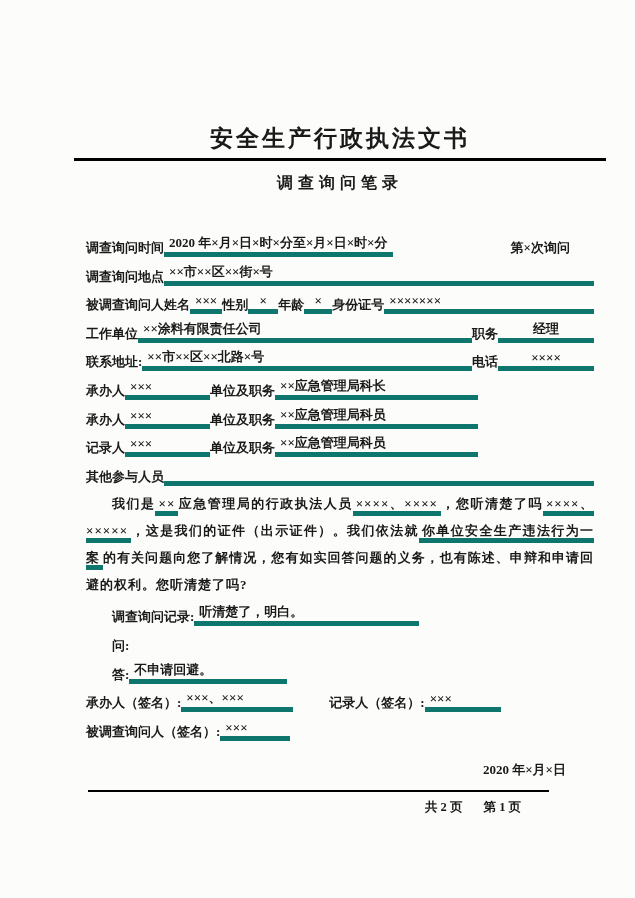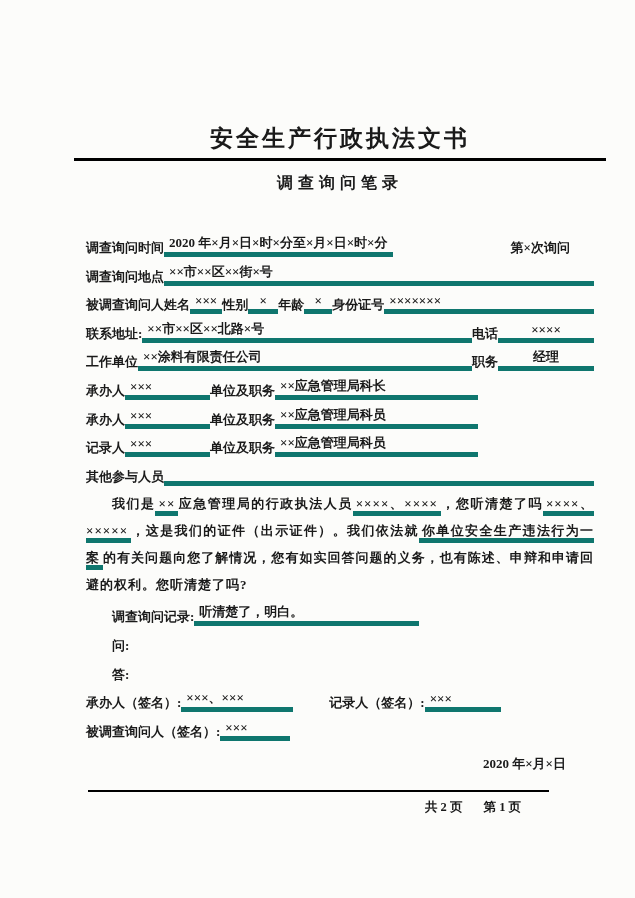--- a/index.html
+++ b/index.html
@@ -66,21 +66,21 @@
   .w76  { width: 76px; }
   .w70  { width: 70px; }
   .w30  { width: 30px; }
   .w28  { width: 28px; }
   .gap36 { width: 36px; flex: 0 0 auto; }
   .session { margin-right: 24px; }
   .date-line {
     font-size: 13px;
     text-align: right;
     padding-right: 28px;
-    margin-top: 14px;
+    margin-top: 20px;
   }
   .footer {
     position: absolute;
     left: 88px; right: 86px; top: 790px;
     border-top: 2.5px solid #000;
   }
   .pages {
     font-size: 12.5px;
     text-align: right;
     padding-right: 28px;
@@ -116,34 +116,34 @@
       <span class="ul">×××</span>
       <span class="lbl">性别</span>
       <span class="ul c w30">×</span>
       <span class="lbl">年龄</span>
       <span class="ul c w28">×</span>
       <span class="lbl">身份证号</span>
       <span class="ul grow">×××××××</span>
     </div>
 
     <div class="row">
+      <span class="lbl">工作单位</span>
+      <span class="ul grow">××涂料有限责任公司</span>
+      <span class="lbl">职务</span>
+      <span class="ul c w96">经理</span>
+    </div>
+
+    <div class="row">
       <span class="lbl">联系地址:</span>
       <span class="ul grow">××市××区××北路×号</span>
       <span class="lbl">电话</span>
       <span class="ul c w96">××××</span>
     </div>
 
     <div class="row">
-      <span class="lbl">工作单位</span>
-      <span class="ul grow">××涂料有限责任公司</span>
-      <span class="lbl">职务</span>
-      <span class="ul c w96">经理</span>
-    </div>
-
-    <div class="row">
       <span class="lbl">承办人</span>
       <span class="ul w85">×××</span>
       <span class="lbl">单位及职务</span>
       <span class="ul w200">××应急管理局科长</span>
     </div>
 
     <div class="row">
       <span class="lbl">承办人</span>
       <span class="ul w85">×××</span>
       <span class="lbl">单位及职务</span>
@@ -168,20 +168,21 @@
       <span class="lbl">调查询问记录:</span>
       <span class="ul w225">听清楚了，明白。</span>
     </div>
 
     <div class="row indent">
       <span class="lbl">问:</span>
     </div>
 
     <div class="row indent">
       <span class="lbl">答:</span>
+      <span class="ul w158">不申请回避。</span>
     </div>
 
     <div class="row">
       <span class="lbl">承办人（签名）:</span>
       <span class="ul w112">×××、×××</span>
       <span class="gap36"></span>
       <span class="lbl">记录人（签名）:</span>
       <span class="ul w76">×××</span>
     </div>
 

